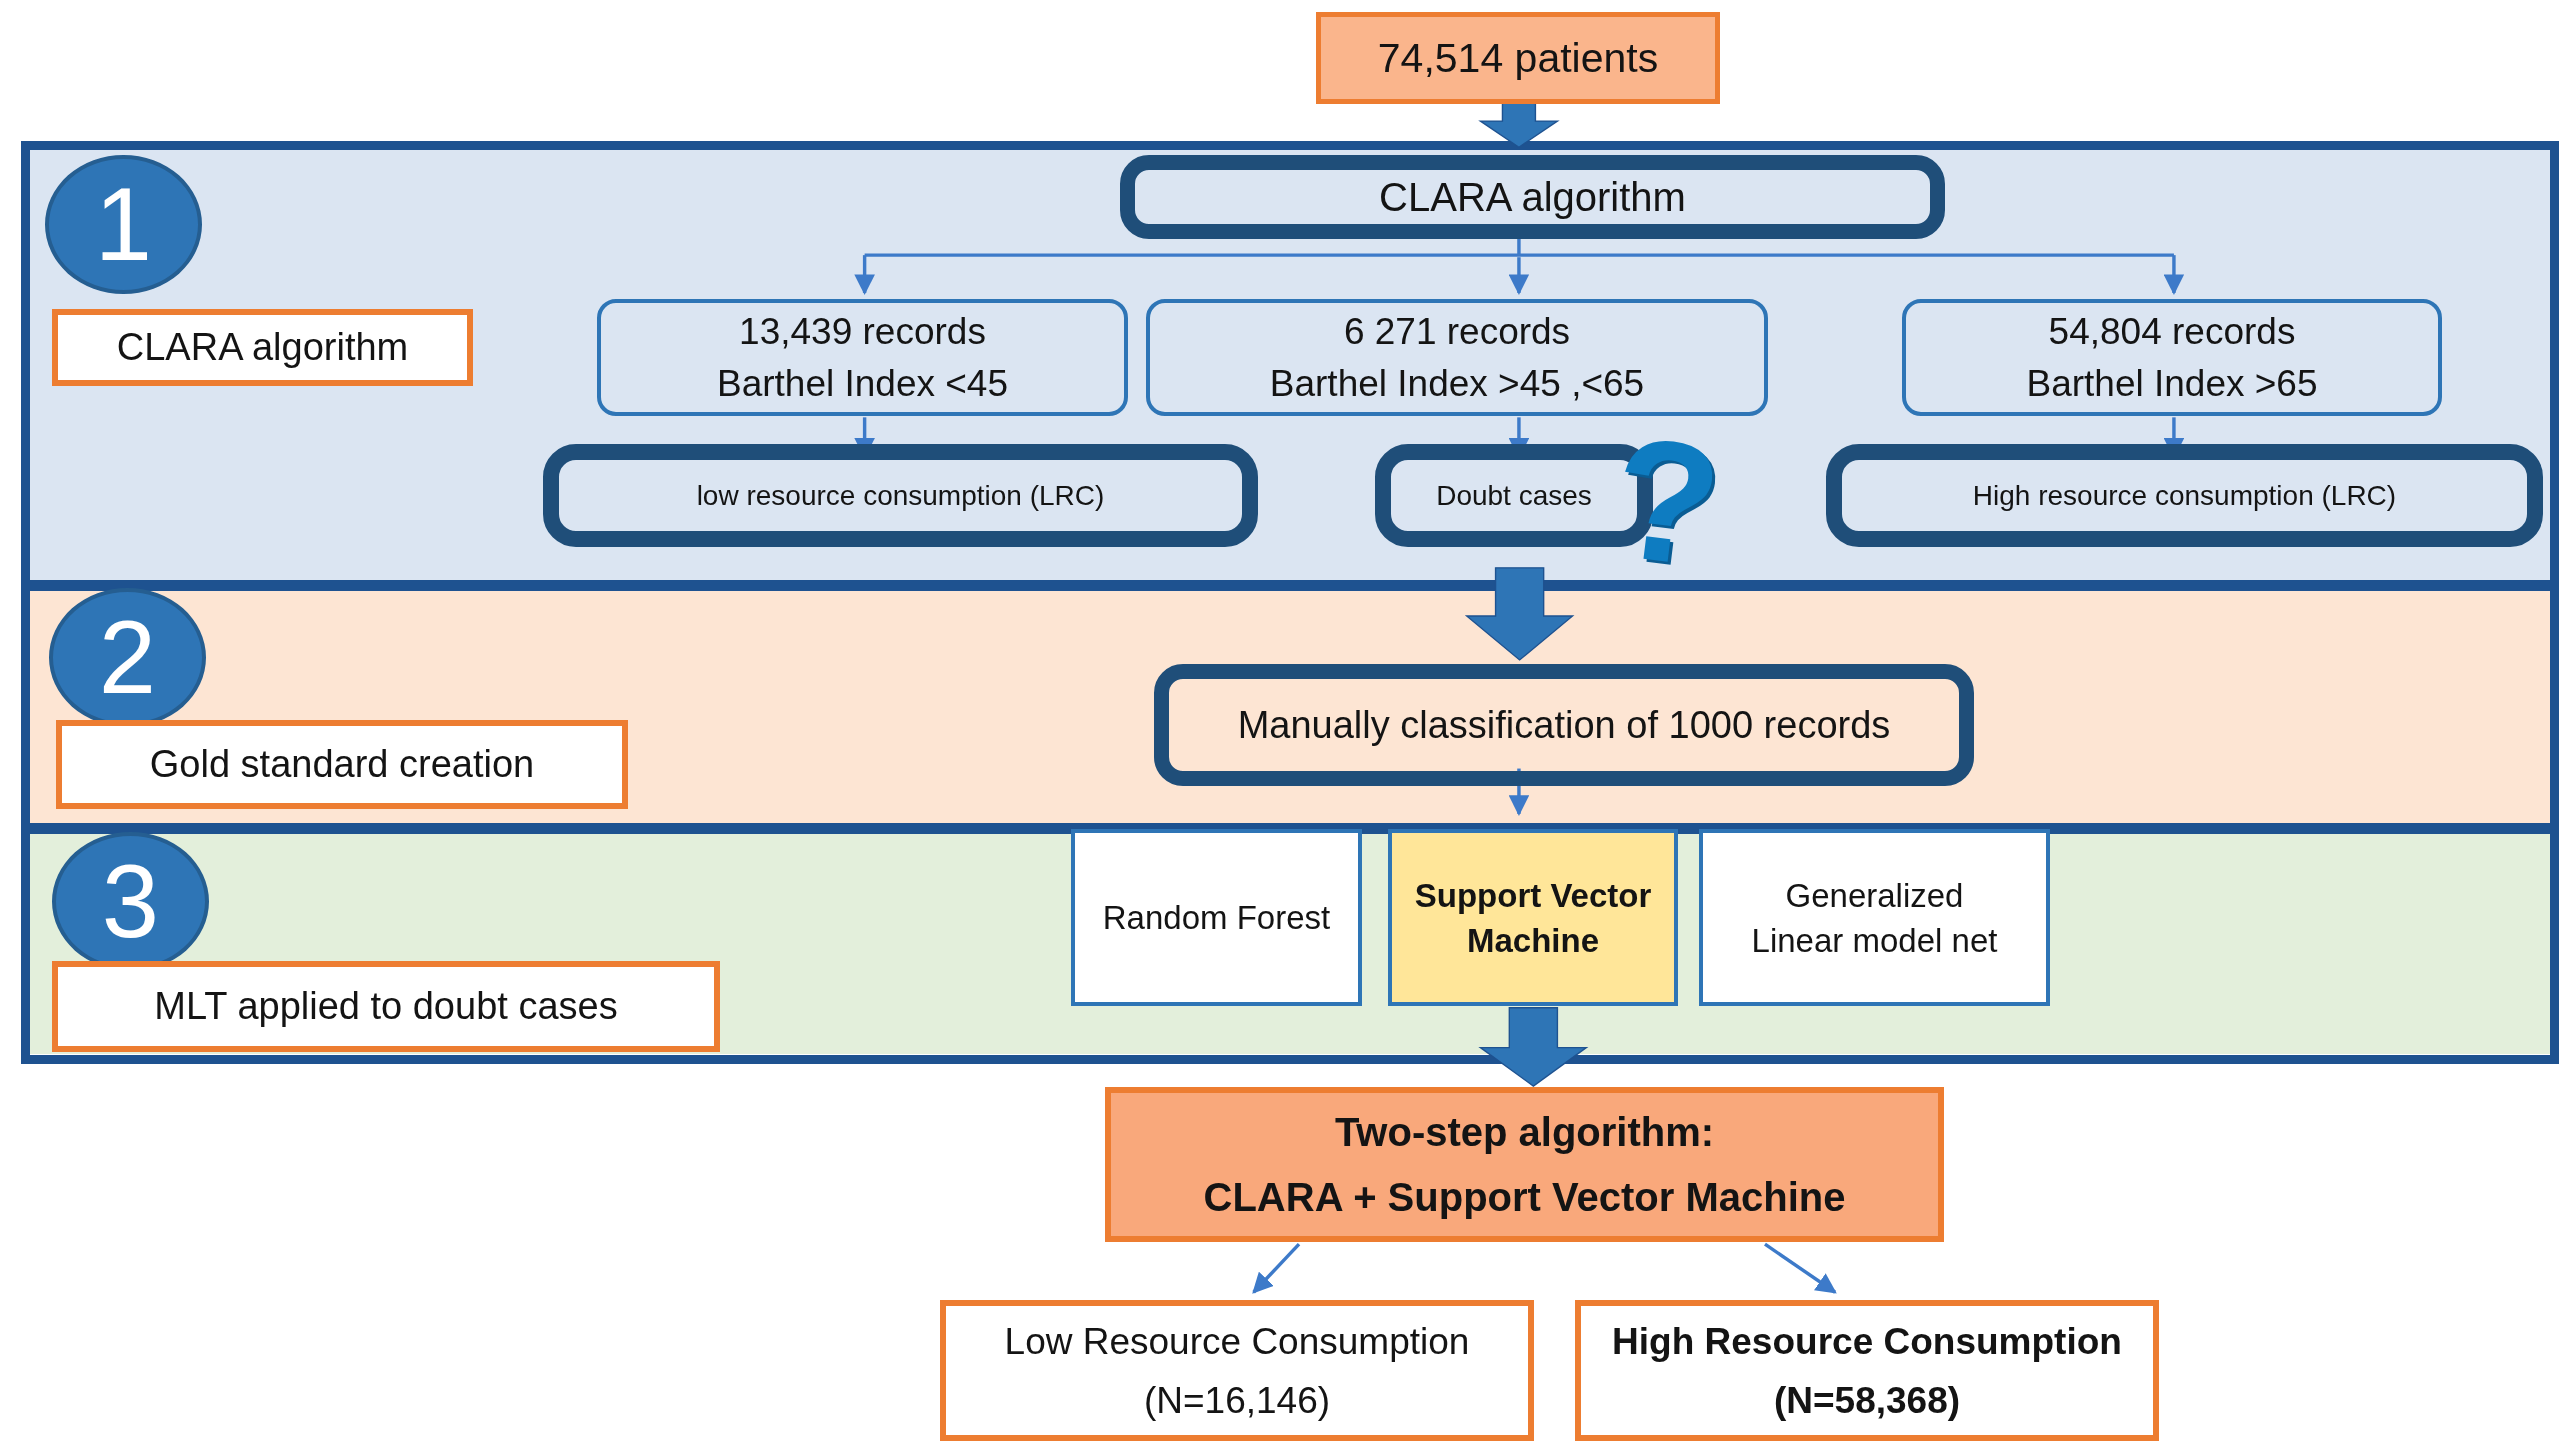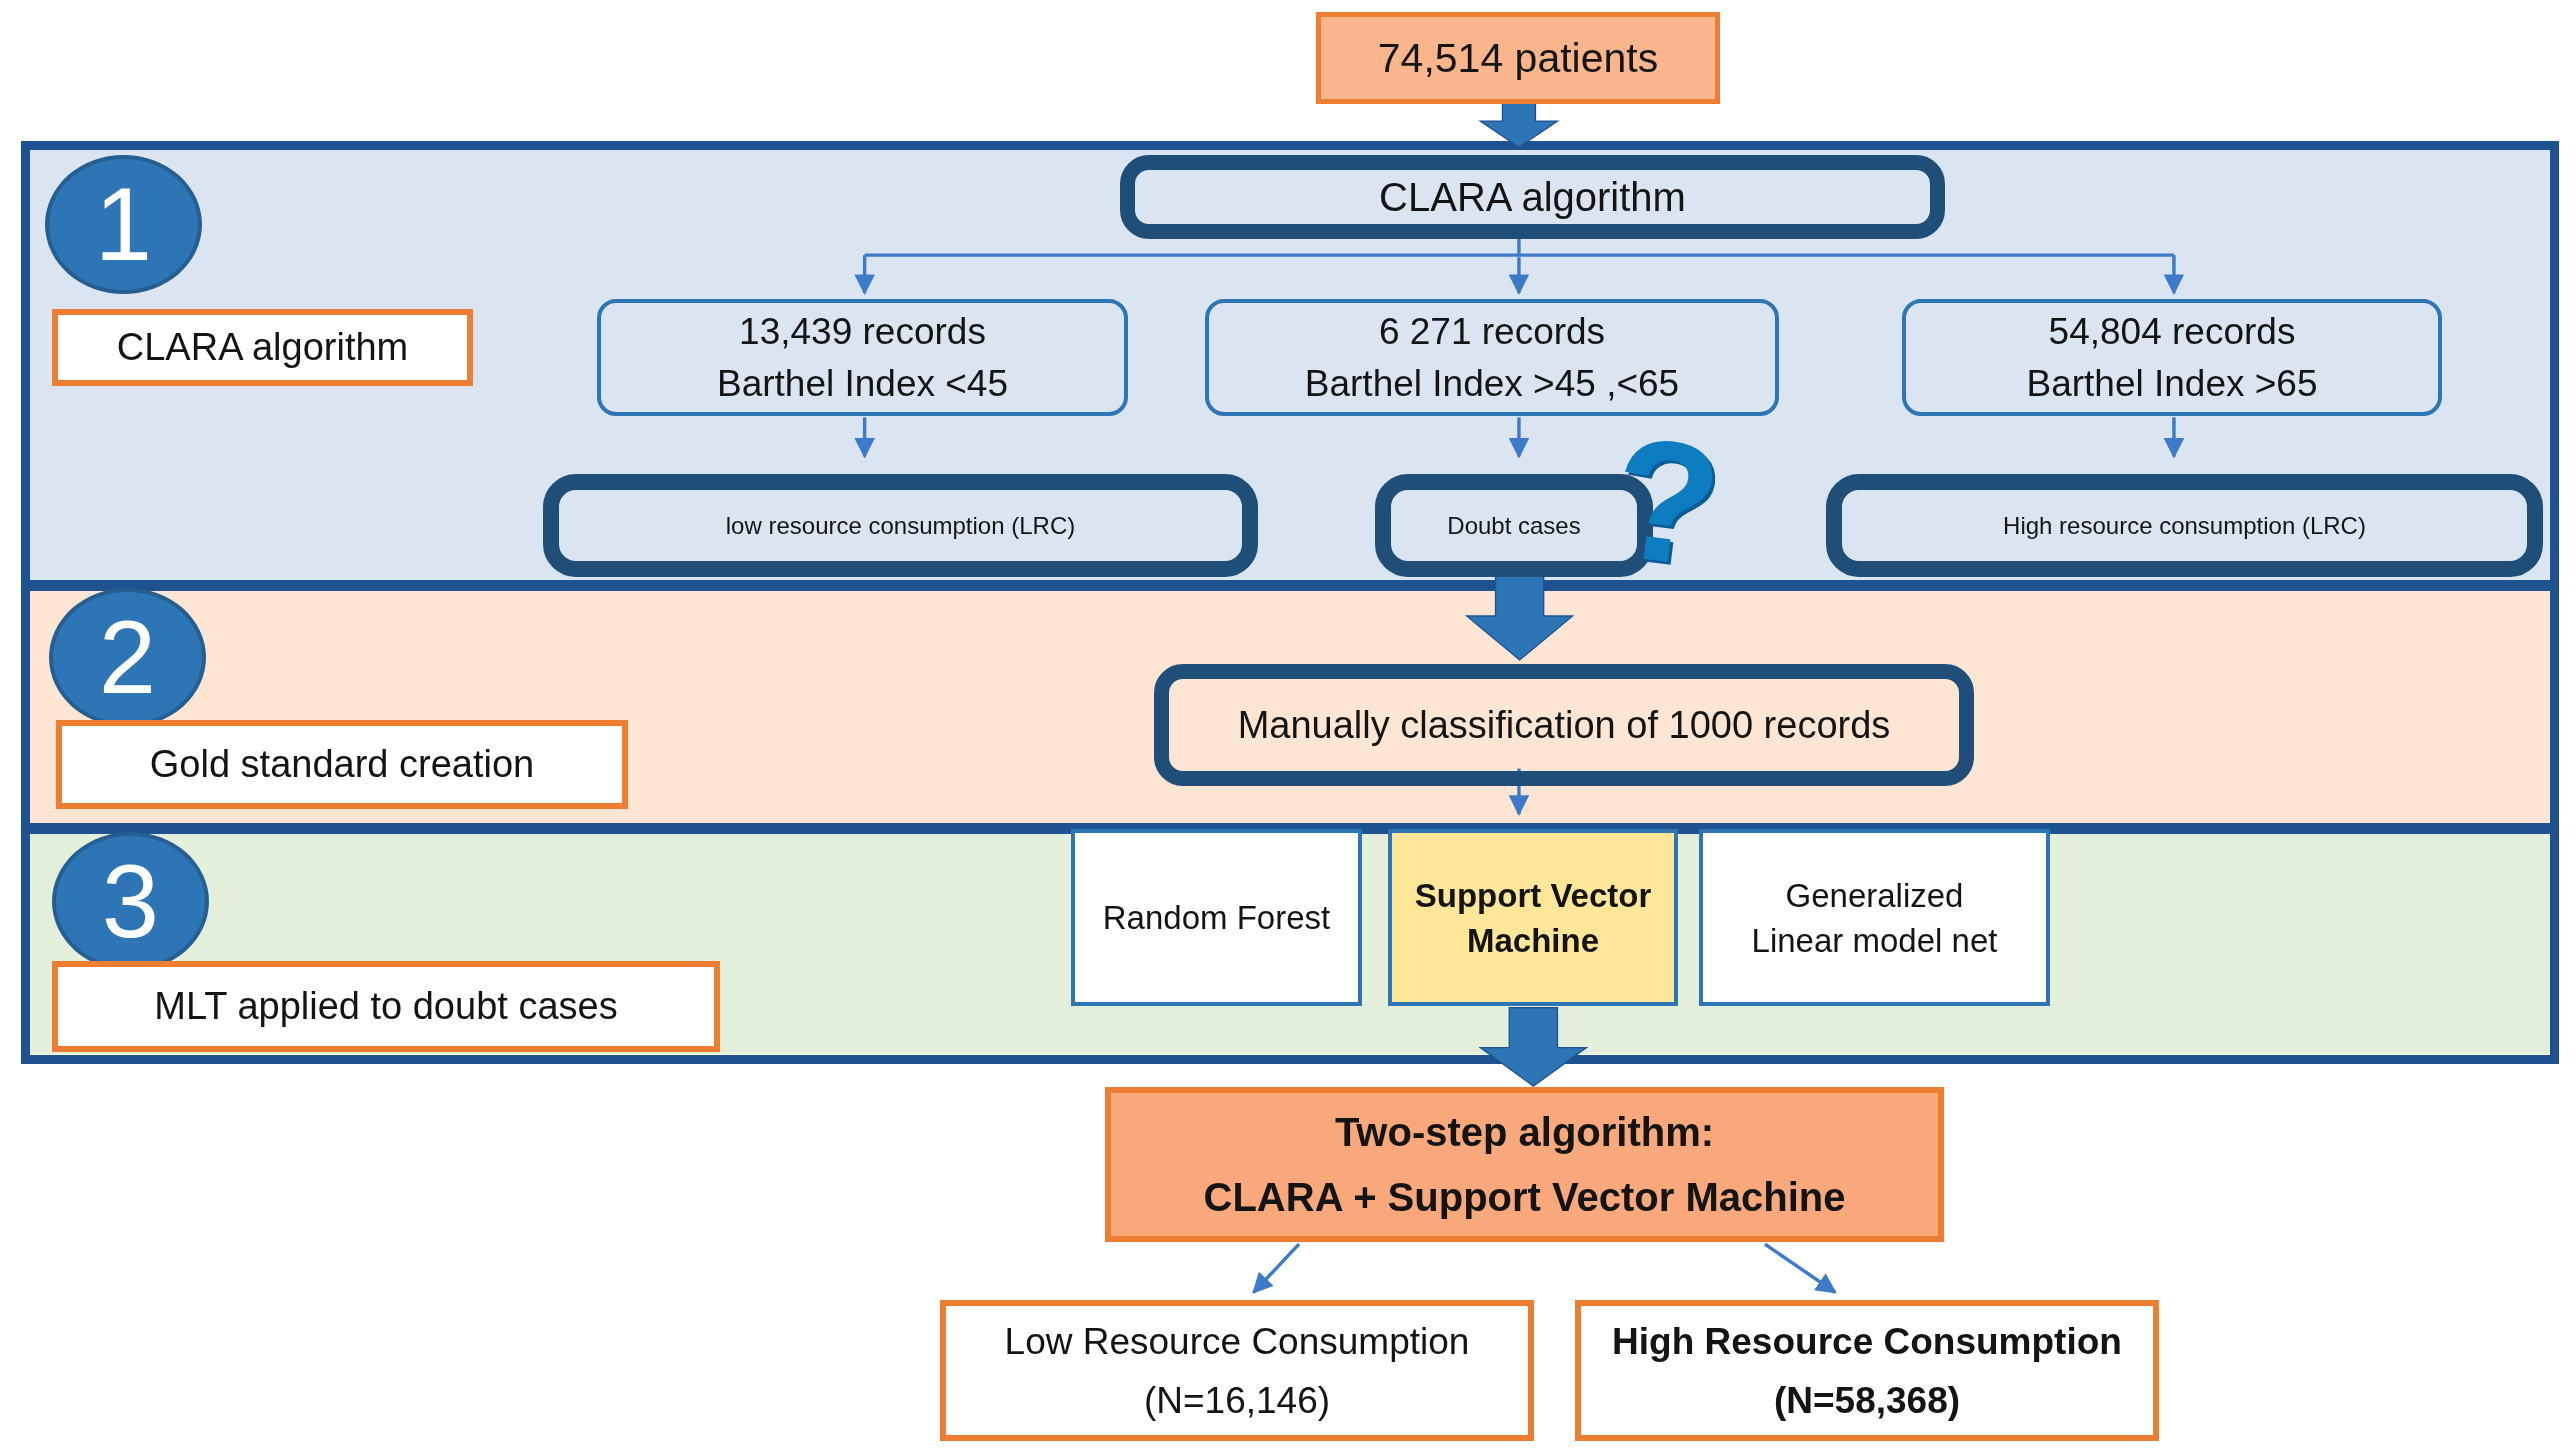--- a/index.html
+++ b/index.html
@@ -54,26 +54,26 @@
     left: 1120px; top: 155px; width: 825px; height: 84px;
     border: 15px solid #1F4E79; border-radius: 29px;
     font-size: 40px;
   }
   .recordbox {
     top: 299px; height: 117px;
     border: 4.8px solid #2E75B6; border-radius: 19px;
     font-size: 37px; line-height: 52px;
   }
   .rec1 { left: 597px;  width: 531px; }
-  .rec2 { left: 1205px; width: 574px; }
+  .rec2 { left: 1146px; width: 622px; }
   .rec3 { left: 1902px; width: 540px; }
   .resultbox {
-    top: 474px; height: 103px;
+    top: 444px; height: 103px;
     border: 16.5px solid #1F4E79; border-radius: 33px;
-    font-size: 24px;
+    font-size: 28px;
     text-align: right;
   }
   .res-lrc   { left: 543px;  width: 715px; }
   .res-doubt { left: 1375px; width: 278px; }
   .res-hrc   { left: 1826px; width: 717px; }
   .qmark {
     left: 1608px; top: 411px; width: 117px; height: 179px;
     z-index: 3; font-size: 172px; font-weight: bold;
     color: #0E7CC1; transform: rotate(7deg);
     text-shadow: 3.4px 2.7px 0 #0a5c93;

